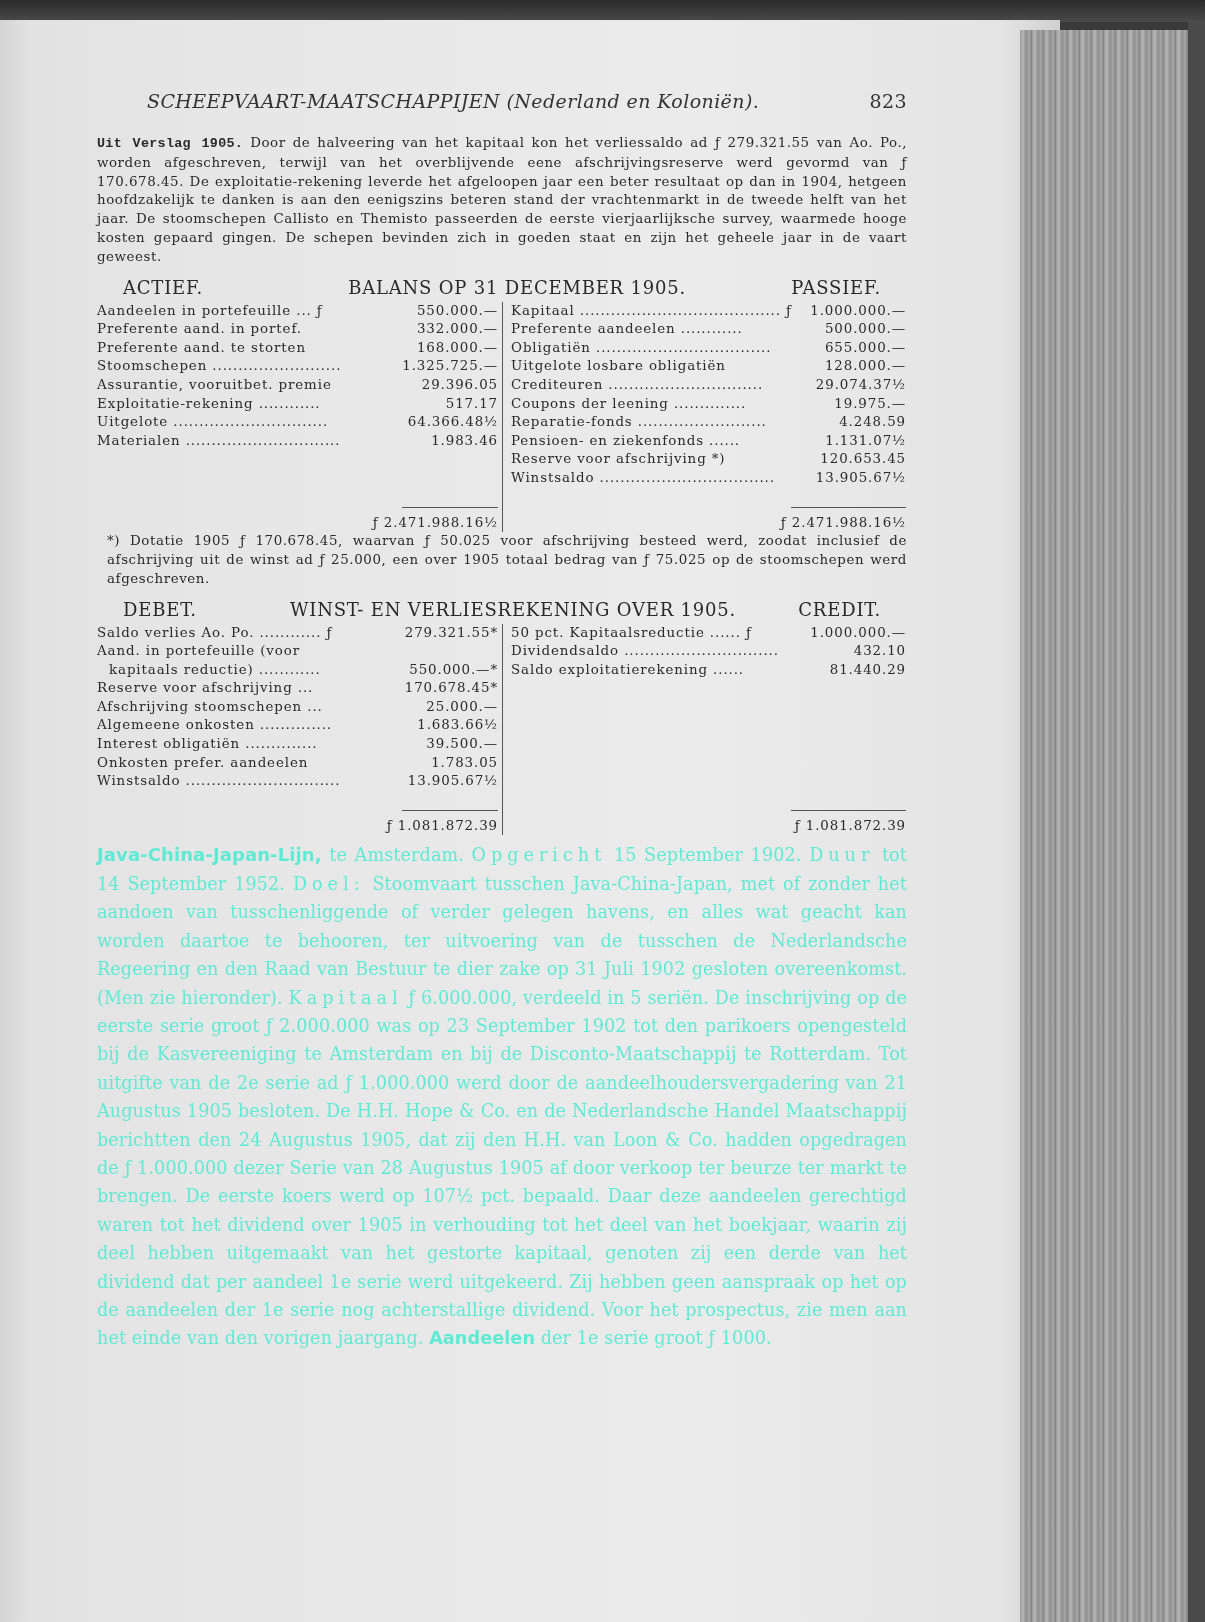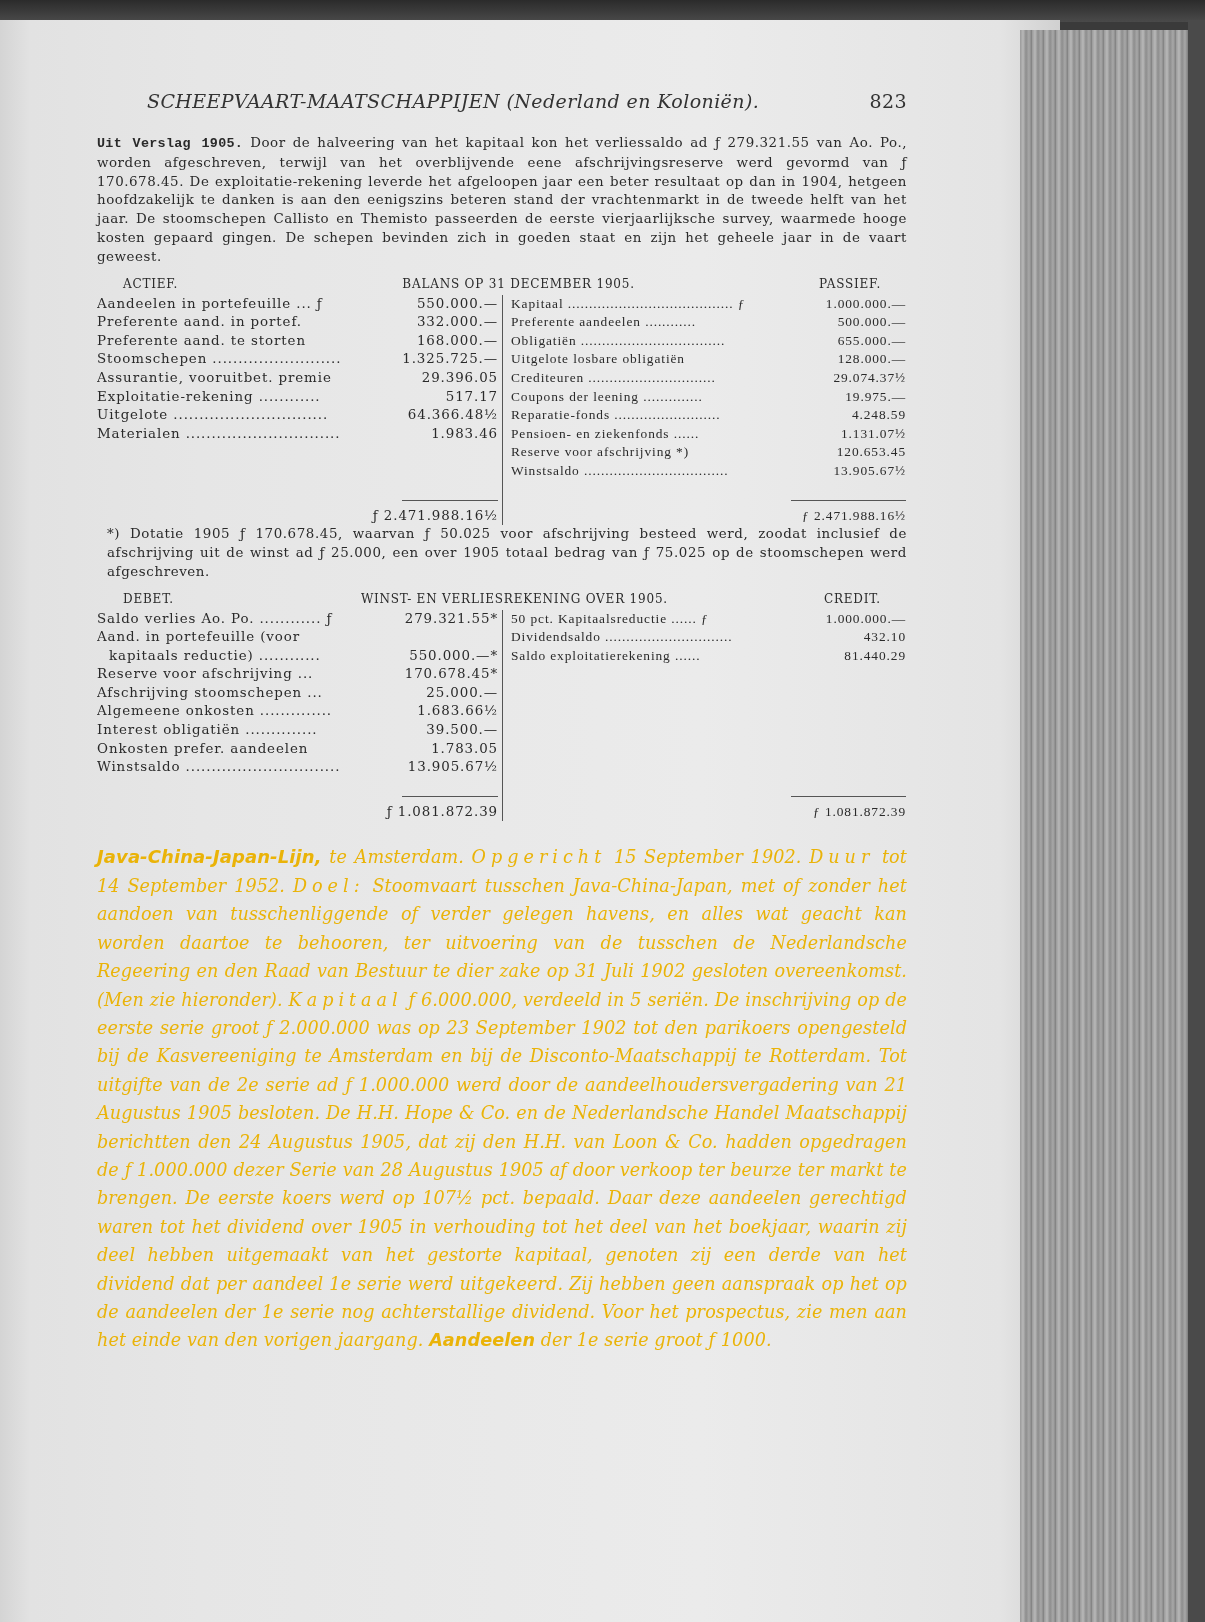--- a/index.html
+++ b/index.html
@@ -34,42 +34,42 @@
   }
   .running-head .title { position: absolute; left: 50px; top: 12px; }
   .running-head .pageno { position: absolute; right: 0; top: 12px; font-style: normal; }
 
   .small { font-size: 13.4px; line-height: 18.8px; }
   .report { text-align: justify; margin-top: 20px; letter-spacing: 0.55px; }
   .report .lead { font-family: Liberation Mono, monospace; font-weight: bold; letter-spacing: 0.3px; }
 
   .table-head {
     display: flex; justify-content: space-between; margin-top: 6px;
-    font-size: 12px; letter-spacing: 0.8px; padding: 0 26px 0 26px;
+    font-size: 18px; letter-spacing: 0.8px; padding: 0 26px 0 26px;
   }
   .ledger { display: flex; margin-top: 4px; font-size: 13.4px; line-height: 18.6px; letter-spacing: 0.9px; }
   .col { width: 405px; }
   .col.left { border-right: 1.5px solid #555; }
-  .col.right { padding-left: 8px; width: 395px; font-family: Liberation Serif, serif; }
+  .col.right { padding-left: 8px; width: 395px; }
   .row { display: flex; justify-content: space-between; }
   .row .lbl { flex: 1; overflow: hidden; white-space: nowrap; }
   .row .val { width: 98px; text-align: right; white-space: nowrap; padding-right: 4px; }
   .col.right .row .val { width: 110px; padding-right: 0; }
   .sum-line { height: 26px; position: relative; }
   .sum-line::after {
     content: ""; position: absolute; right: 4px; bottom: 6px; width: 96px; border-top: 1.5px solid #555;
   }
   .col.right .sum-line::after { right: 0; width: 115px; }
   .total { text-align: right; padding-right: 4px; }
   .col.right .total { padding-right: 0; }
   .note { font-size: 13.4px; line-height: 18.8px; letter-spacing: 0.6px; text-align: justify; padding-left: 10px; text-indent: 0; }
 
   .body-text {
-    margin-top: 22px; font-size: 17.6px; line-height: 28.4px; text-align: justify;
-    letter-spacing: 0.1px; color: #eab308; font-style: italic;
+    margin-top: 6px; font-size: 17.6px; line-height: 28.4px; text-align: justify;
+    letter-spacing: 0.1px; color: #5eead4;
   }
   .body-text .lead { font-family: "DejaVu Sans", "Liberation Sans", sans-serif; font-weight: bold; font-size: 18px; }
   .spaced { letter-spacing: 5px; }
   .body-text .bold-sans { font-family: "DejaVu Sans", "Liberation Sans", sans-serif; font-weight: bold; }
 </style>
 </head>
 <body>
 
 <div class="top-shadow"></div>
 <div class="page"></div>

